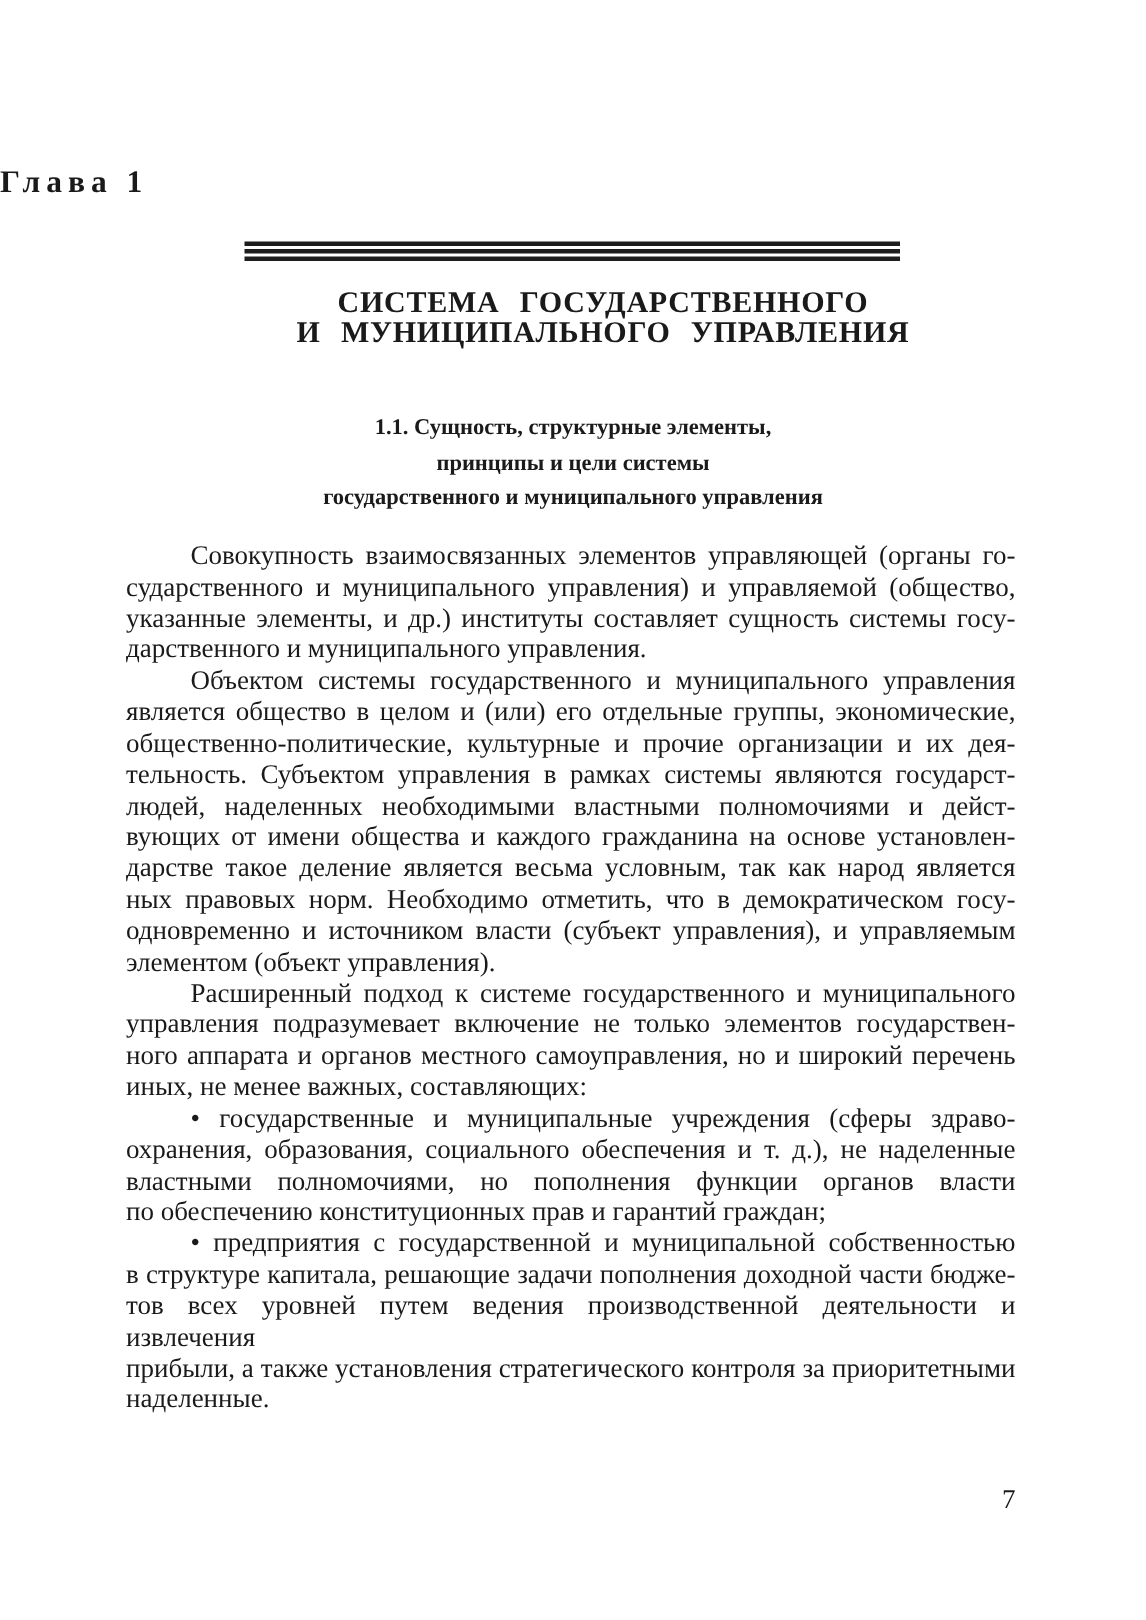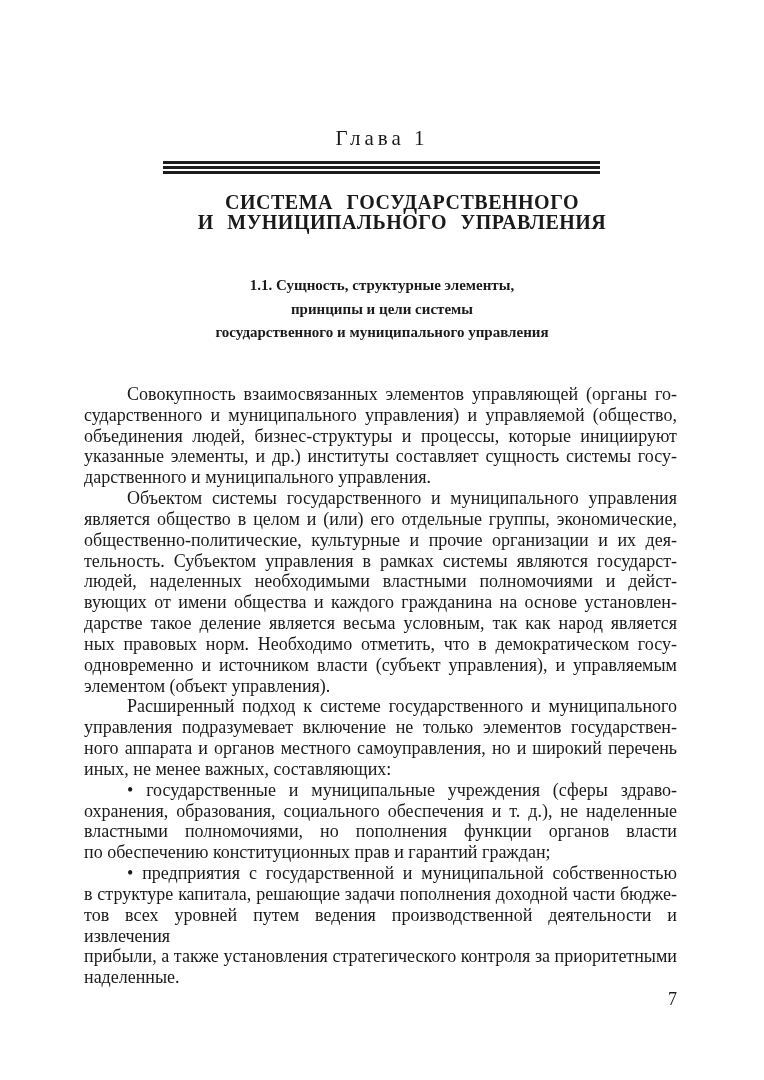--- a/index.html
+++ b/index.html
@@ -13,26 +13,25 @@
   .page {
     position: relative;
     width: 764px;
     height: 1080px;
     background: #ffffff;
     color: #1a1a1a;
     font-family: "Liberation Serif", "DejaVu Serif", serif;
   }
   .chapter-label {
     position: absolute;
-    top: 128px;
+    top: 111px;
     left: 0;
     width: 100%;
-    text-align: center;
     font-size: 21px;
-    font-weight: normal;
+    font-weight: bold;
     letter-spacing: 4px;
     line-height: 21px;
     white-space: nowrap;
   }
   .rule {
     position: absolute;
     top: 161px;
     left: 163px;
     width: 437px;
   }
@@ -57,21 +56,21 @@
     top: 274px;
     left: 0;
     width: 100%;
     text-align: center;
     font-size: 15px;
     font-weight: bold;
   }
   .section-title .st-line { line-height: 23.5px; white-space: nowrap; }
   .body-text {
     position: absolute;
-    top: 384px;
+    top: 360px;
     left: 84px;
     width: 593px;
     font-size: 18px;
   }
   .body-text .line {
     line-height: 20.83px;
     text-align: justify;
     text-align-last: justify;
   }
   .body-text .line.first { padding-left: 43px; }
@@ -107,21 +106,20 @@
   <div class="section-title">
     <div class="st-line">1.1. Сущность, структурные элементы,</div>
     <div class="st-line">принципы и цели системы</div>
     <div class="st-line">государственного и муниципального управления</div>
   </div>
 
   <div class="body-text">
       <div class="para">
         <div class="line first">Совокупность взаимосвязанных элементов управляющей (органы го-</div>
         <div class="line">сударственного и муниципального управления) и управляемой (общество,</div>
-        <div class="line">объединения людей, бизнес-структуры и процессы, которые инициируют</div>
         <div class="line">указанные элементы, и др.) институты составляет сущность системы госу-</div>
         <div class="line last">дарственного и муниципального управления.</div>
       </div>
       <div class="para">
         <div class="line first">Объектом системы государственного и муниципального управления</div>
         <div class="line">является общество в целом и (или) его отдельные группы, экономические,</div>
         <div class="line">общественно-политические, культурные и прочие организации и их дея-</div>
         <div class="line">тельность. Субъектом управления в рамках системы являются государст-</div>
         <div class="line">людей, наделенных необходимыми властными полномочиями и дейст-</div>
         <div class="line">вующих от имени общества и каждого гражданина на основе установлен-</div>

